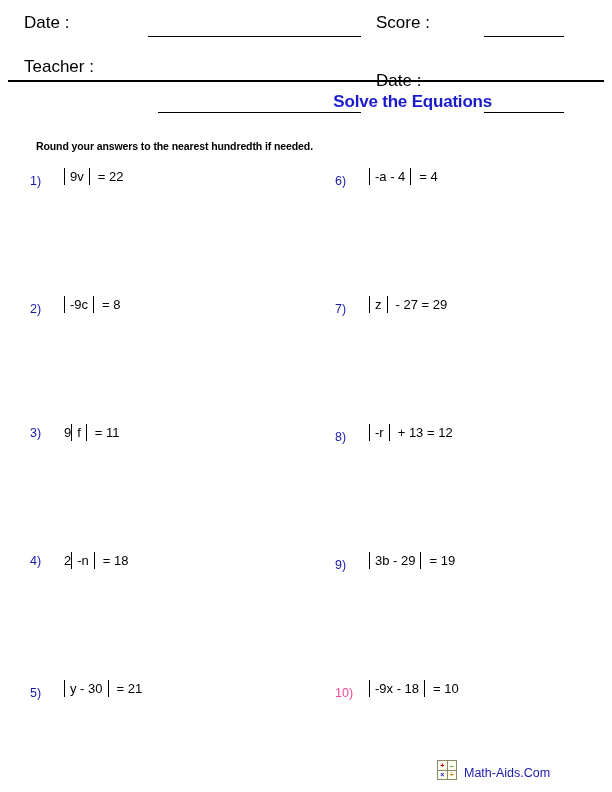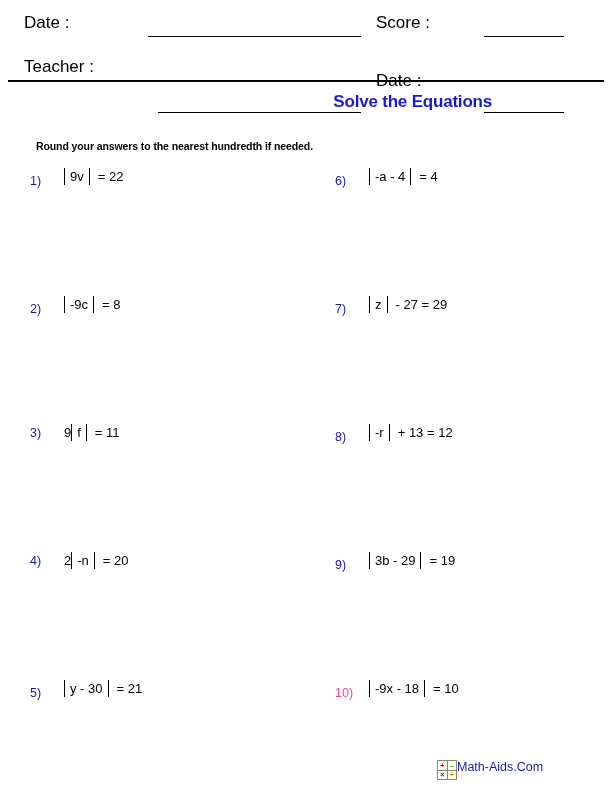--- a/index.html
+++ b/index.html
@@ -166,21 +166,22 @@
     left: 0;
     top: 752px;
     width: 612px;
     height: 40px;
   }
   .brand {
     position: absolute;
     left: 437px;
     top: 8px;
     display: flex;
-    align-items: flex-start;
+    align-items: flex-end;
+    gap: 7px;
   }
   .brand-logo {
     width: 20px;
     height: 20px;
     display: grid;
     grid-template-columns: 1fr 1fr;
     grid-template-rows: 1fr 1fr;
     gap: 1px;
     background: #8a8a6a;
     padding: 1px;
@@ -280,21 +281,21 @@
 
     <div class="problem p3">
       <span class="p-num" style="color: rgb(26, 26, 168);">4)</span>
       <span class="p-expr">
         <span class="coef">2</span>
         <span class="abs">
           <span class="bar"></span>
           <span class="inner">-n</span>
           <span class="bar"></span>
         </span>
-        <span class="tail">= 20</span>
+        <span class="tail">= 18</span>
       </span>
     </div>
 
     <div class="problem p4">
       <span class="p-num" style="color: rgb(26, 26, 168);">5)</span>
       <span class="p-expr">
 
         <span class="abs">
           <span class="bar"></span>
           <span class="inner">y - 30</span>

